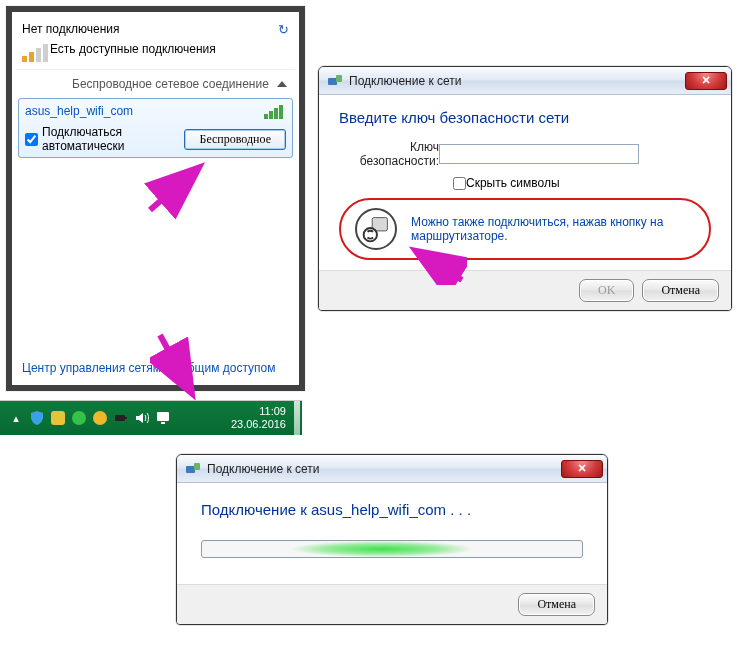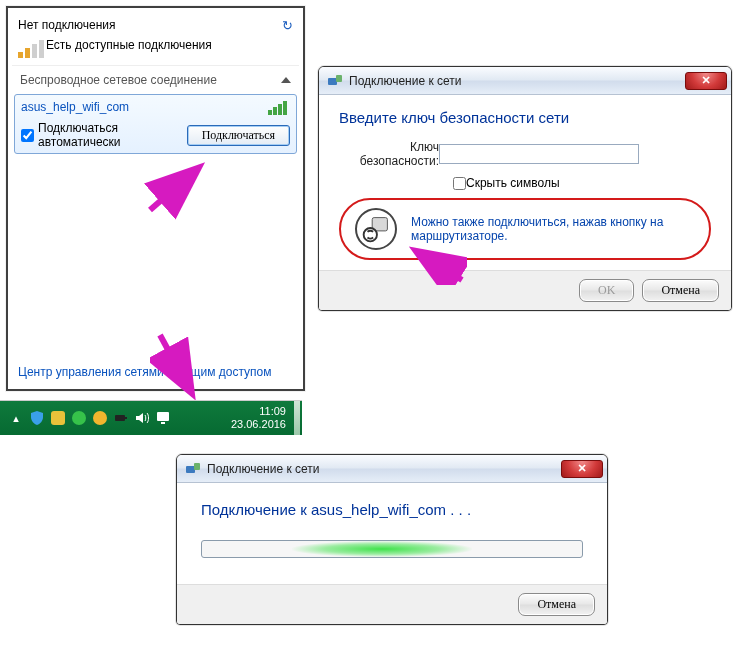--- a/index.html
+++ b/index.html
@@ -1,25 +1,25 @@
 <!DOCTYPE html>
 <html><head>
 <meta charset="utf-8">
 <style>
   * { box-sizing: border-box; font-family: "Segoe UI", Tahoma, sans-serif; }
   html,body { margin:0; padding:0; background:#fff; width:737px; height:651px; position:relative; overflow:hidden; }
   .canvas{position:relative;width:737px;height:651px;}
 
   
-  .flyout{position:absolute;left:6px;top:6px;width:299px;height:385px;border:2px solid #404040;background:#fff;padding:4px;box-shadow:0 0 0 1px rgba(0,0,0,.05);}
+  .flyout{position:absolute;left:6px;top:6px;width:299px;height:385px;border:6px solid #404040;background:#fff;padding:4px;box-shadow:0 0 0 1px rgba(0,0,0,.05);}
   .fly-head{height:26px;display:flex;align-items:center;justify-content:space-between;padding:0 6px;font-size:12px;}
   .fly-head .ref{color:#1e5fbf;font-size:13px;}
   .fly-row{height:28px;display:flex;align-items:flex-start;padding:0 6px;font-size:12px;border-bottom:1px solid #eee;}
   .fly-sig{display:inline-block;width:28px;height:20px;}
-  .fly-sec{height:28px;display:flex;align-items:center;justify-content:space-between;padding:0 8px;font-size:12px;color:#555;}
+  .fly-sec{height:28px;display:flex;align-items:center;justify-content:space-between;padding:0 8px;font-size:12px;color:#555;margin-left:48px;}
   .chev{width:0;height:0;border-left:5px solid transparent;border-right:5px solid transparent;border-bottom:6px solid #555;}
   .fly-sel{border:1px solid #7fa7d8;background:linear-gradient(#f4faff,#e5f1ff);padding:4px 6px;margin:0 2px;border-radius:3px;}
   .fly-sel-top{display:flex;align-items:center;justify-content:space-between;font-size:12px;}
   .fly-net{color:#0a53be;}
   .sig-sm{width:22px;height:16px;}
   .fly-sel-bot{display:flex;align-items:center;justify-content:space-between;gap:24px;margin-top:6px;}
   .chk{display:flex;align-items:center;gap:4px;font-size:12px;}
   .fly-link{position:absolute;left:10px;bottom:10px;color:#0a53be;font-size:12px;cursor:pointer;}
   .btn{font:12px "Segoe UI";padding:2px 14px;border:1px solid #6b8aa9;border-radius:3px;background:linear-gradient(#fefefe,#e4ecf5);cursor:pointer;box-shadow:inset 0 0 0 1px #fff;}
   .btn.sel{border-color:#2a6ab9;box-shadow:0 0 0 1px #a4cdf4 inset;}
@@ -91,21 +91,21 @@
               <rect x="10" y="5" width="4" height="11" fill="#44a544"></rect>
               <rect x="15" y="2" width="4" height="14" fill="#44a544"></rect>
             </svg>
         </span>
       </div>
       <div class="fly-sel-bot">
         <label class="chk">
           <input type="checkbox" class="winck" checked="" style="">
           <span>Подключаться автоматически</span>
         </label>
-        <button class="btn sel">Подключаться</button>
+        <button class="btn sel">Беспроводное</button>
       </div>
     </div>
     <div class="fly-link">Центр управления сетями и общим доступом</div>
   </div>
 
   <svg class="arrow-m" style="left:140px;top:160px;width:80px;height:60px" viewBox="0 0 80 60">
     <defs>
         <marker id="ah1" markerWidth="10" markerHeight="10" refX="8" refY="4" orient="auto">
           <path d="M0,0 L10,4 L0,8 Z" fill="#d61ac0"></path>
         </marker>

